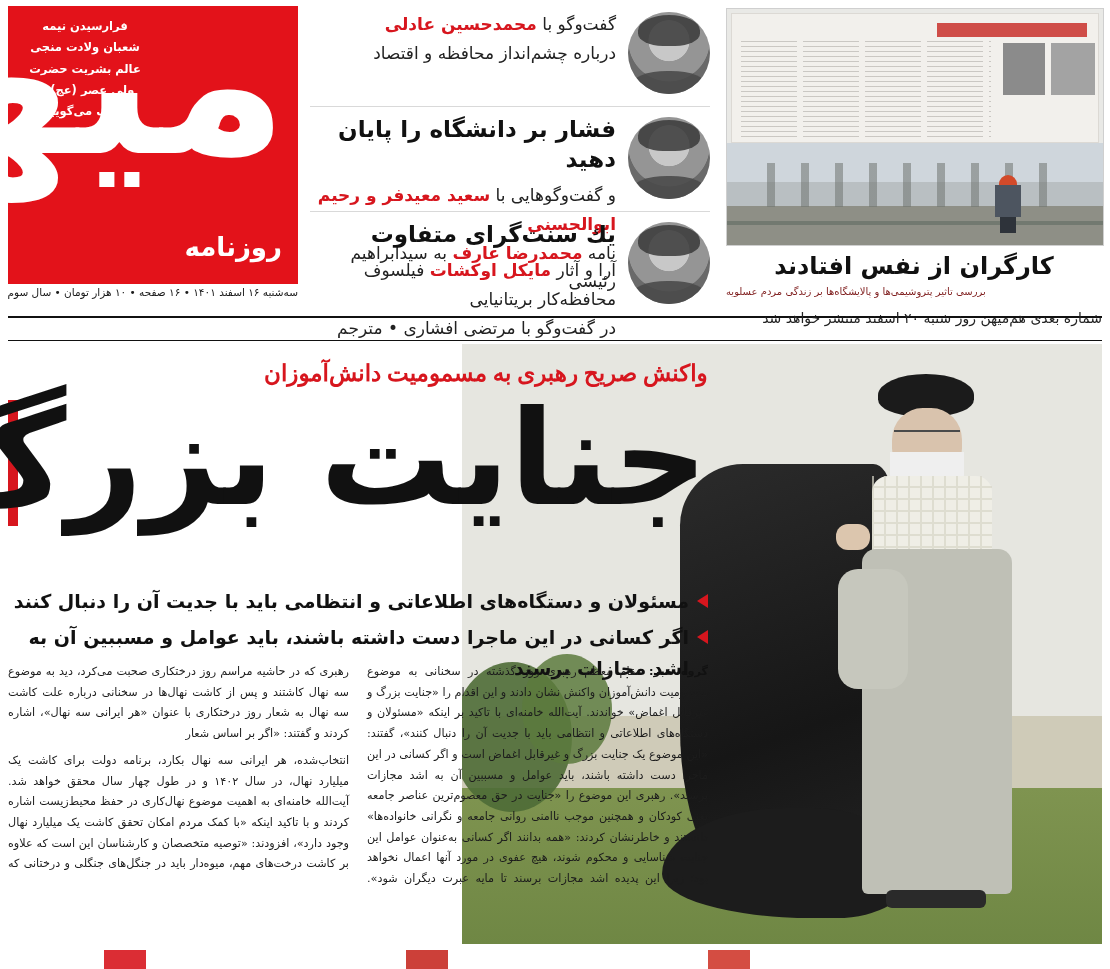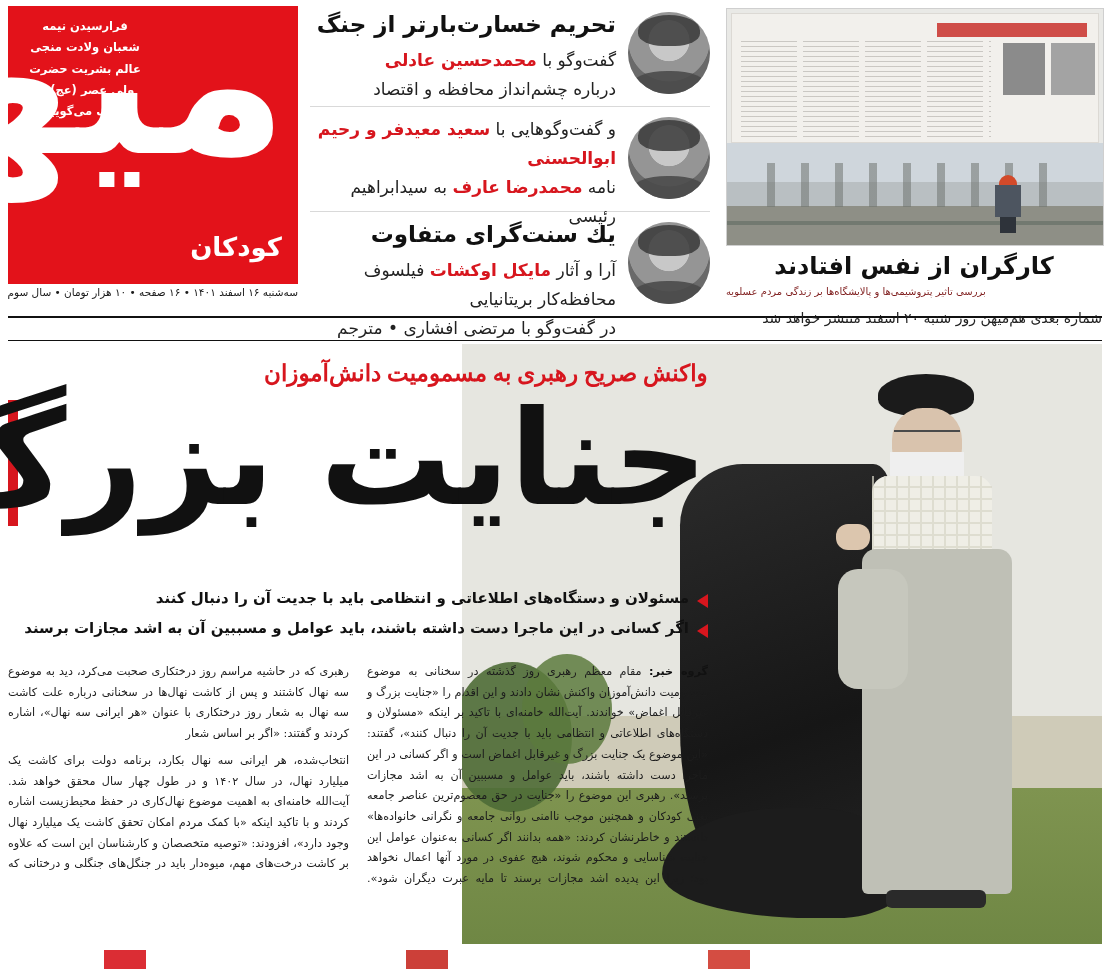--- a/index.html
+++ b/index.html
@@ -152,21 +152,21 @@
     position:absolute;right:0;top:18px;width:444px;text-align:left;direction:rtl;
     font-size:23px;font-weight:bold;color:#d7161e;white-space:nowrap;
   }
   .kicker-wrap{position:absolute;left:0;top:16px;width:700px;text-align:left;direction:rtl;font-family:Liberation Serif, serif;}
   .mega{
     position:absolute;left:0;top:48px;width:700px;text-align:left;direction:rtl;
     font-size:132px;line-height:1;font-weight:bold;color:#111;letter-spacing:-2px;
     white-space:nowrap;
   }
   .redbar{position:absolute;left:0;top:56px;width:10px;height:126px;background:#d7161e;}
-  .sub1,.sub2{direction:rtl;text-align:right;font-size:15px;font-weight:bold;color:#111;line-height:1.6;}
+  .sub1,.sub2{direction:rtl;text-align:right;font-size:19px;font-weight:bold;color:#111;line-height:1.6;}
   .subs{position:absolute;left:0;top:242px;width:700px;}
   .sub-row{display:flex;align-items:flex-start;justify-content:flex-start;gap:8px;margin-bottom:6px;}
   .tri{width:0;height:0;border-top:7px solid transparent;border-bottom:7px solid transparent;
       border-right:11px solid #d7161e;margin-top:8px;flex:0 0 auto;}
   .body-cols{
     position:absolute;left:0;top:318px;width:700px;height:230px;
     column-count:2;column-gap:18px;direction:rtl;text-align:justify;
     font-size:11.2px;line-height:1.85;color:#1c1c1c;
   }
   .body-cols .lead{font-weight:bold;color:#111;}
@@ -180,52 +180,52 @@
 </style>
 </head>
 <body>
 
 <div class="page">
 
   <div class="masthead">
 
     <div class="logo-box">
       <div class="logo-word">میهن</div>
-      <div class="logo-sub">کودکان</div>
+      <div class="logo-sub">روزنامه</div>
       <div class="logo-note">فرارسیدن نیمه شعبان ولادت منجی عالم بشریت حضرت ولی عصر (عج) را تبریک می‌گوییم</div>
     </div>
 
     <div class="issue-line">سه‌شنبه ۱۶ اسفند ۱۴۰۱ • ۱۶ صفحه • ۱۰ هزار تومان • سال سوم • دوره سوم • شماره ۱۹۱</div>
 
     <div class="teasers">
 
       <div class="teaser">
         <div class="portrait">
           <div class="face"></div>
             <div class="hair"></div>
             <div class="shoulder"></div>
         </div>
         <div class="txt">
-          <div class="t-head">تحریم خسارت‌بارتر از جنگ</div>
           <div class="t-sub">
             <span>گفت‌وگو با</span>
             <span class="red">محمدحسین عادلی</span>
           </div>
           <div class="t-sub">درباره چشم‌انداز محافظه و اقتصاد</div>
         </div>
       </div>
       <div class="teaser-divider"></div>
 
       <div class="teaser">
         <div class="portrait">
           <div class="face"></div>
             <div class="hair"></div>
             <div class="shoulder"></div>
         </div>
         <div class="txt">
+          <div class="t-head">فشار بر دانشگاه را پایان دهید</div>
           <div class="t-sub">
             <span>و گفت‌وگوهایی با</span>
             <span class="red">سعید معیدفر و رحیم ابوالحسنی</span>
           </div>
           <div class="t-sub">
             <span>نامه</span>
             <span class="red">محمدرضا عارف</span>
             <span>به سیدابراهیم رئیسی</span>
           </div>
         </div>

